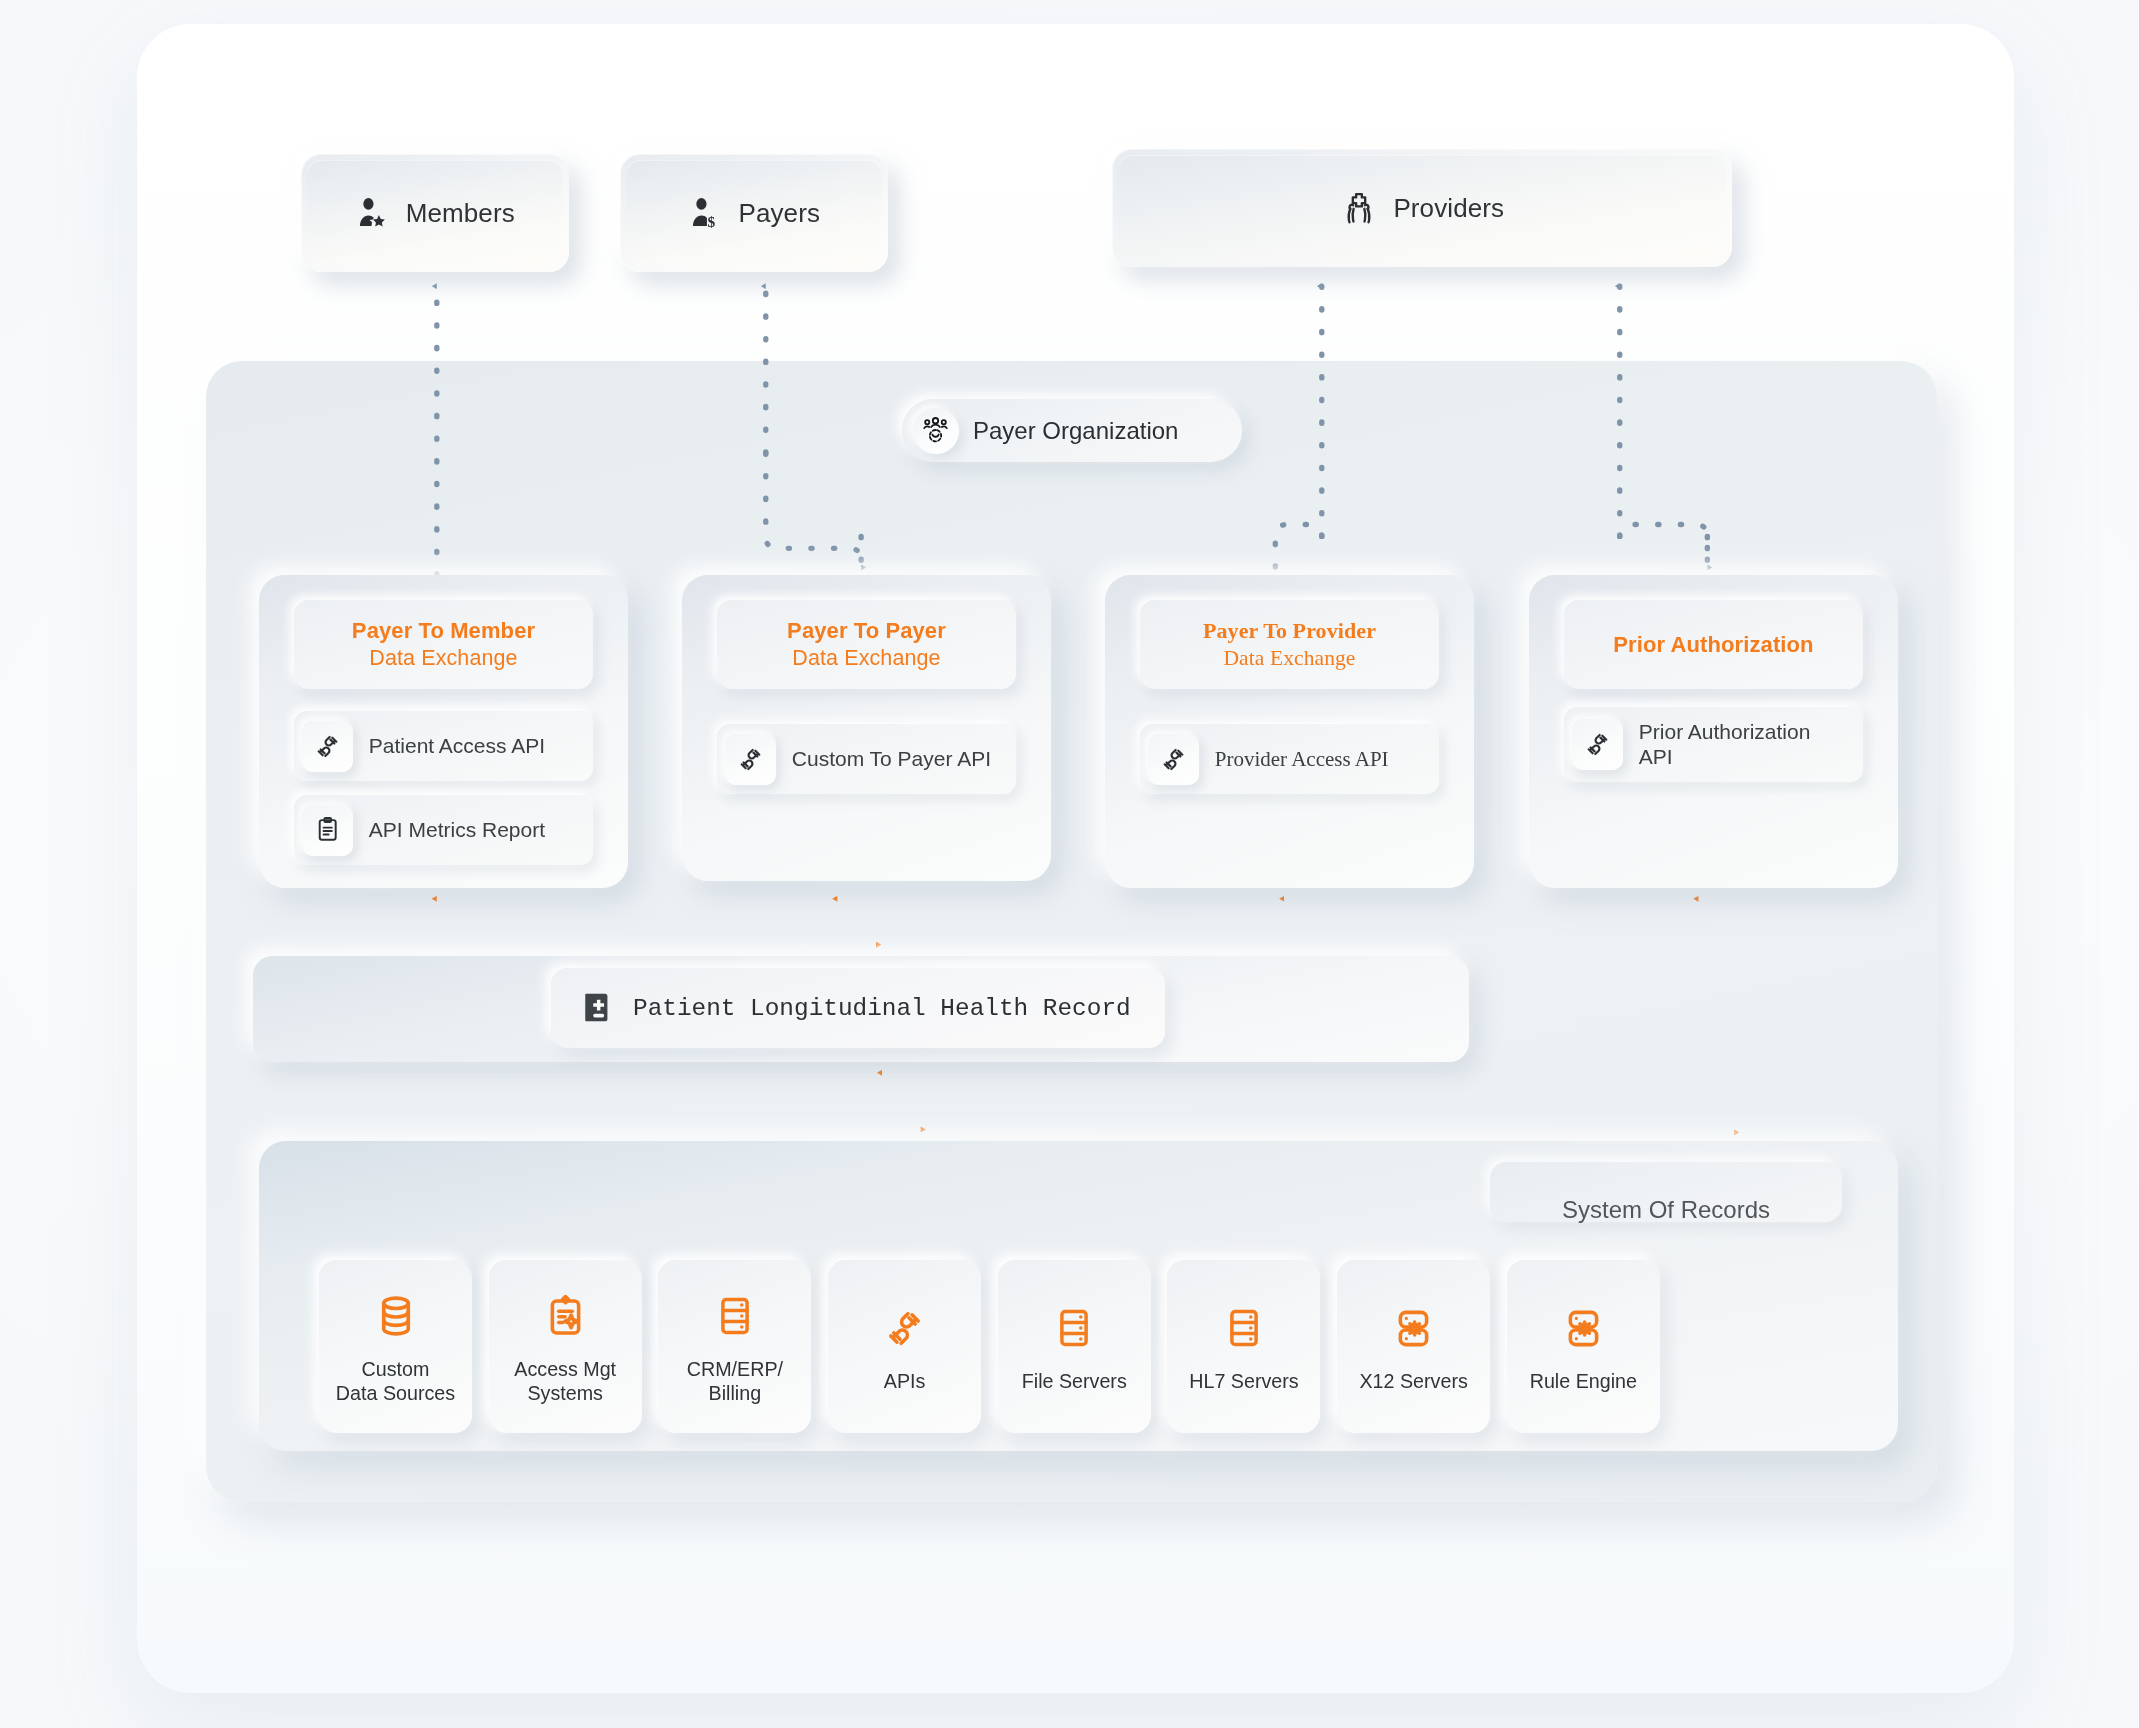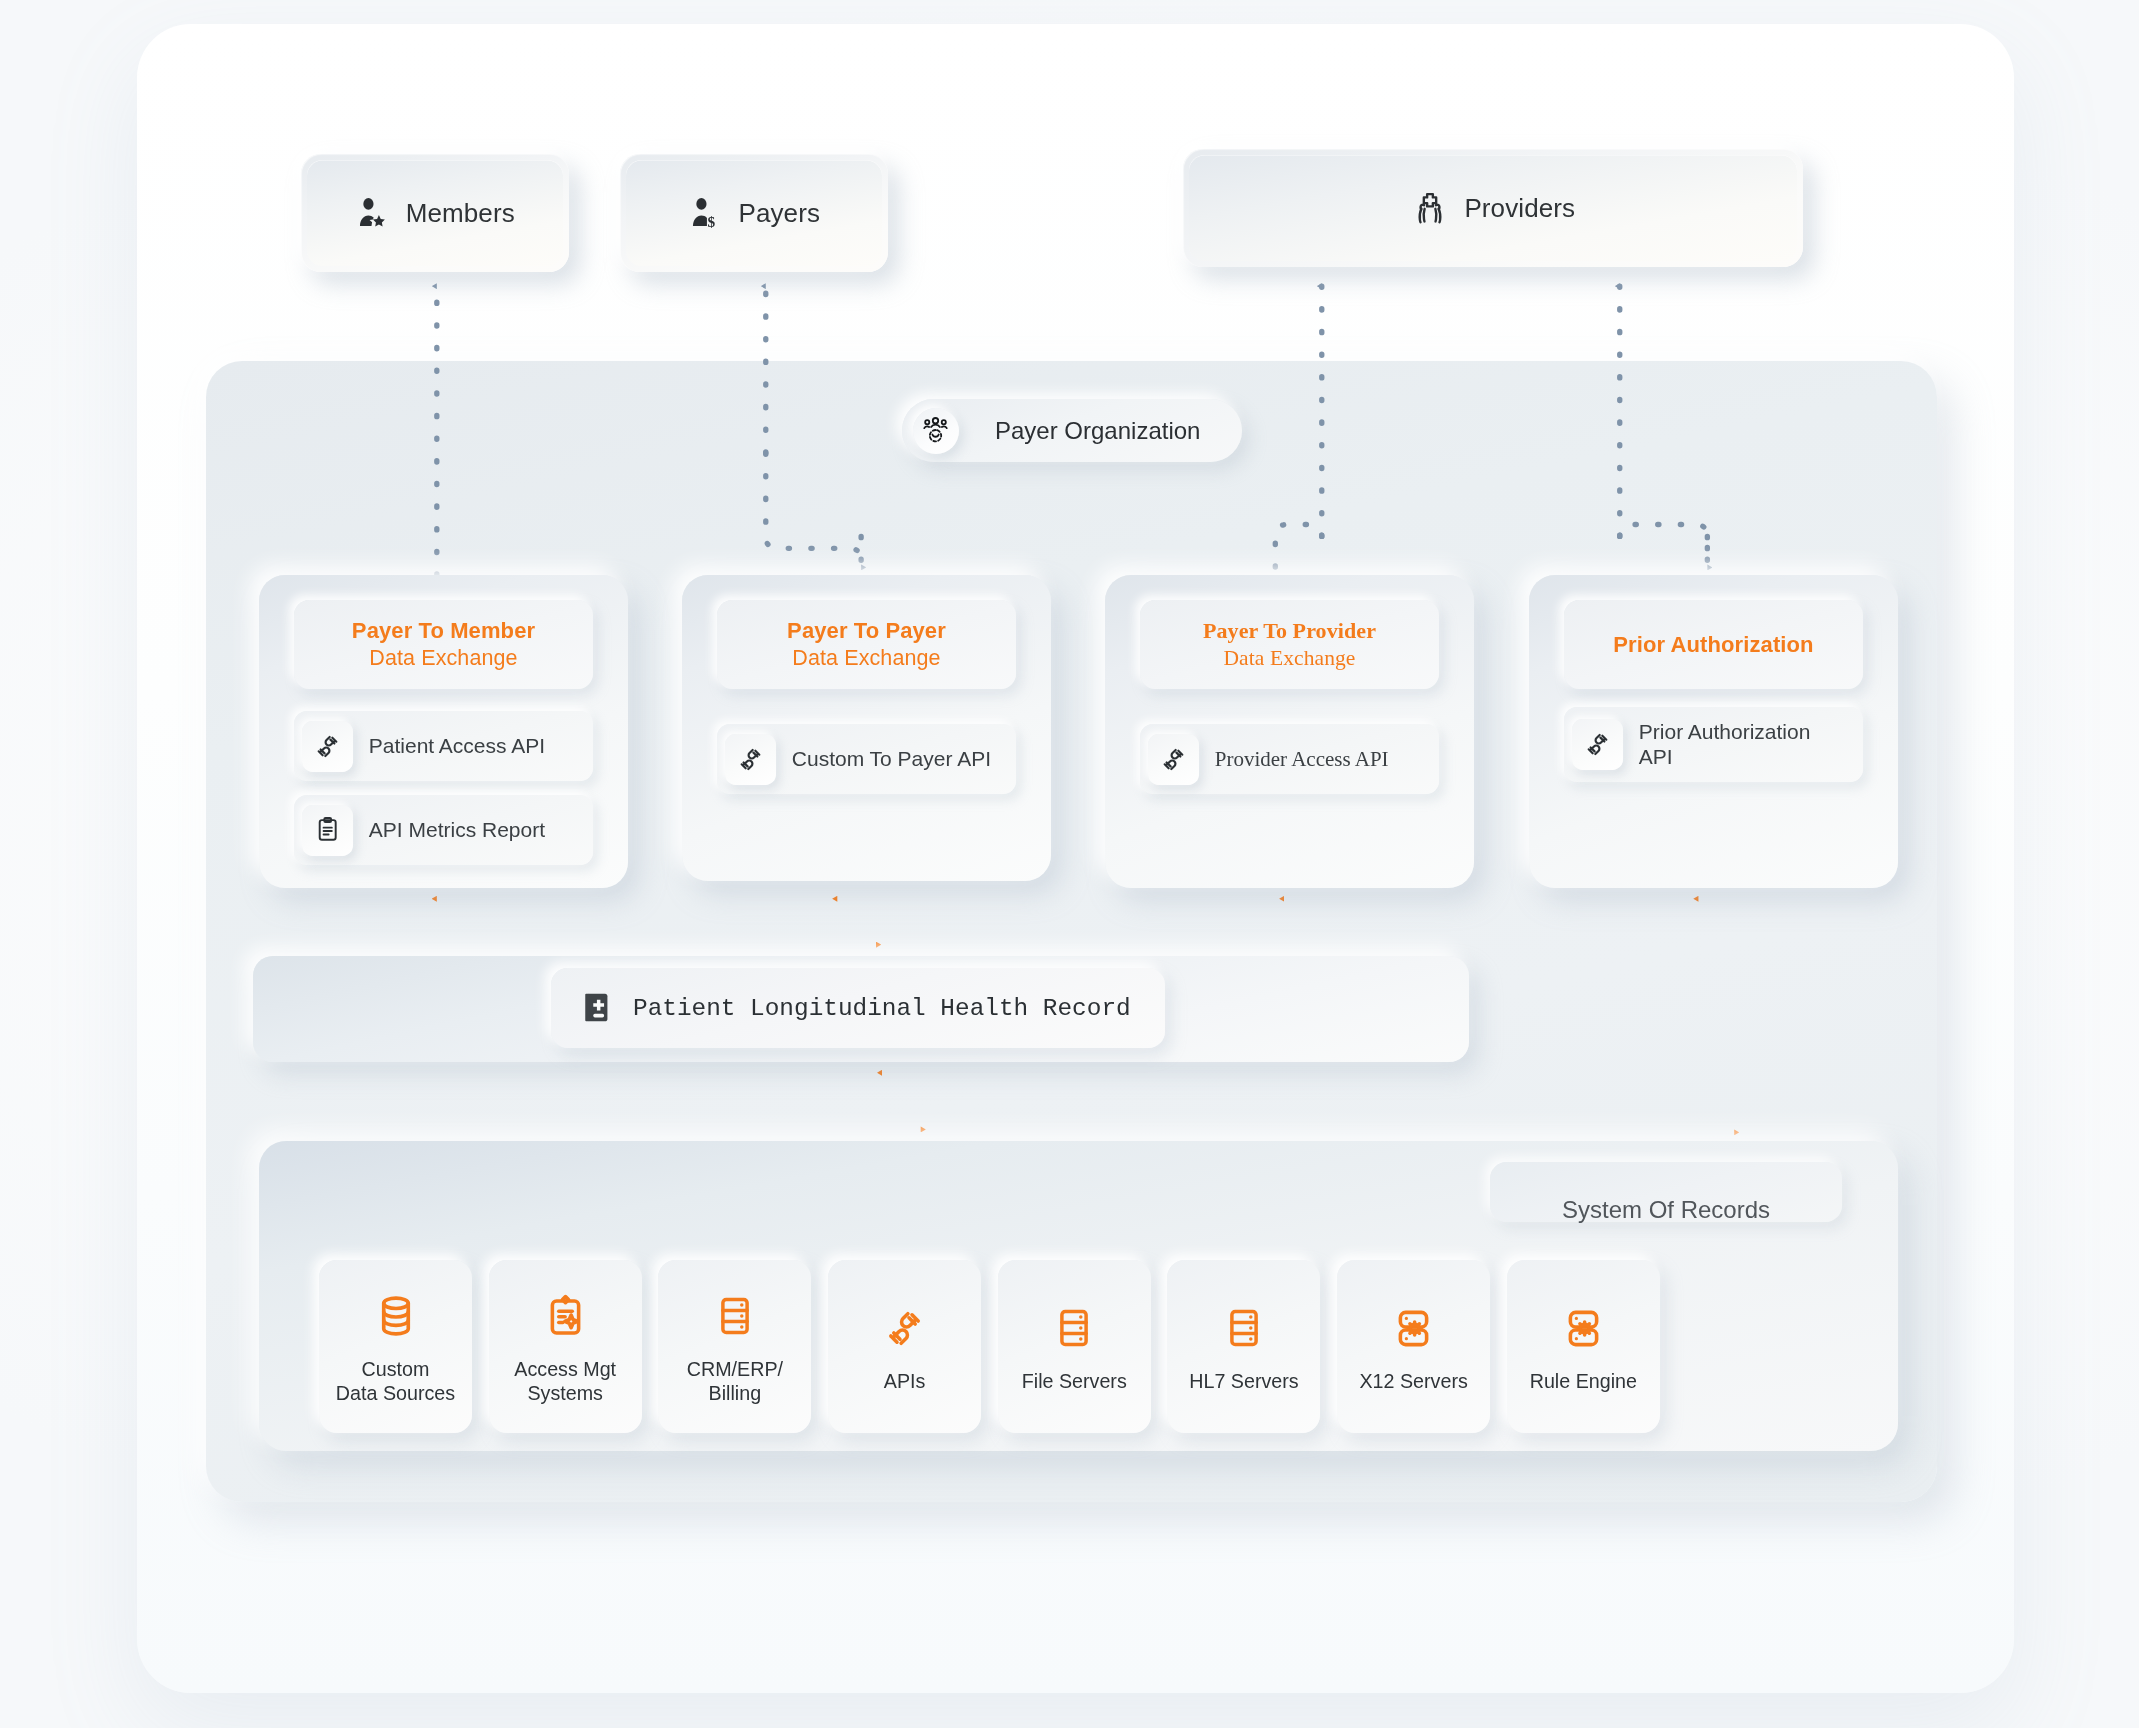--- a/index.html
+++ b/index.html
@@ -54,21 +54,21 @@
   .actor .lbl, .actor .ico { position: relative; z-index: 2; }
   .actor .lbl {
     font-size: 26px;
     color: #2f3336;
     letter-spacing: 0.1px;
   }
   .actor .ico { display:flex; align-items:center; }
 
   #actor-members { left: 301px; top: 154px; width: 268px; height: 118px; }
   #actor-payers  { left: 620px; top: 154px; width: 268px; height: 118px; }
-  #actor-providers { left: 1183px; top: 149px; width: 620px; height: 118px; text-align: center; }
+  #actor-providers { left: 1112px; top: 149px; width: 620px; height: 118px; text-align: center; }
 
   
   #payer-panel {
     position: absolute;
     left: 206px; top: 361px;
     width: 1731px; height: 1141px;
     border-radius: 36px;
     background: linear-gradient(168deg,#e6ebef 0%, #eaeff2 26%, #edf1f4 60%, #e9eef1 100%);
     box-shadow:
       -13px -13px 29px rgba(255,255,255,0.85),
@@ -88,21 +88,21 @@
     display: flex; align-items: center;
     padding-left: 10.7px;
     gap: 14.3px;
   }
   #payer-org-pill .orb {
     width: 46px; height: 46px; border-radius: 50%;
     background: linear-gradient(150deg,#eef1f4 0%, #fbfcfd 60%, #ffffff 100%);
     box-shadow: -3.6px -3.6px 8.3px rgba(255,255,255,0.95), 4.2px 4.8px 10.7px rgba(168,182,197,0.32);
     display:flex;align-items:center;justify-content:center;
   }
-  #payer-org-pill .t { font-size: 24px; color: #2b2f33; margin-left: 22px; }
+  #payer-org-pill .t { font-size: 24px; color: #2b2f33; }
 
   
   .exch {
     position: absolute;
     border-radius: 26px;
     background: linear-gradient(160deg,#dfe5eb 0%, #eaeef2 22%, #f5f7f8 60%, #fbfcfc 100%);
     box-shadow:
       -9.5px -9.5px 20px rgba(255,255,255,0.90),
       10.7px 13px 27.4px rgba(165,180,196,0.34);
   }

